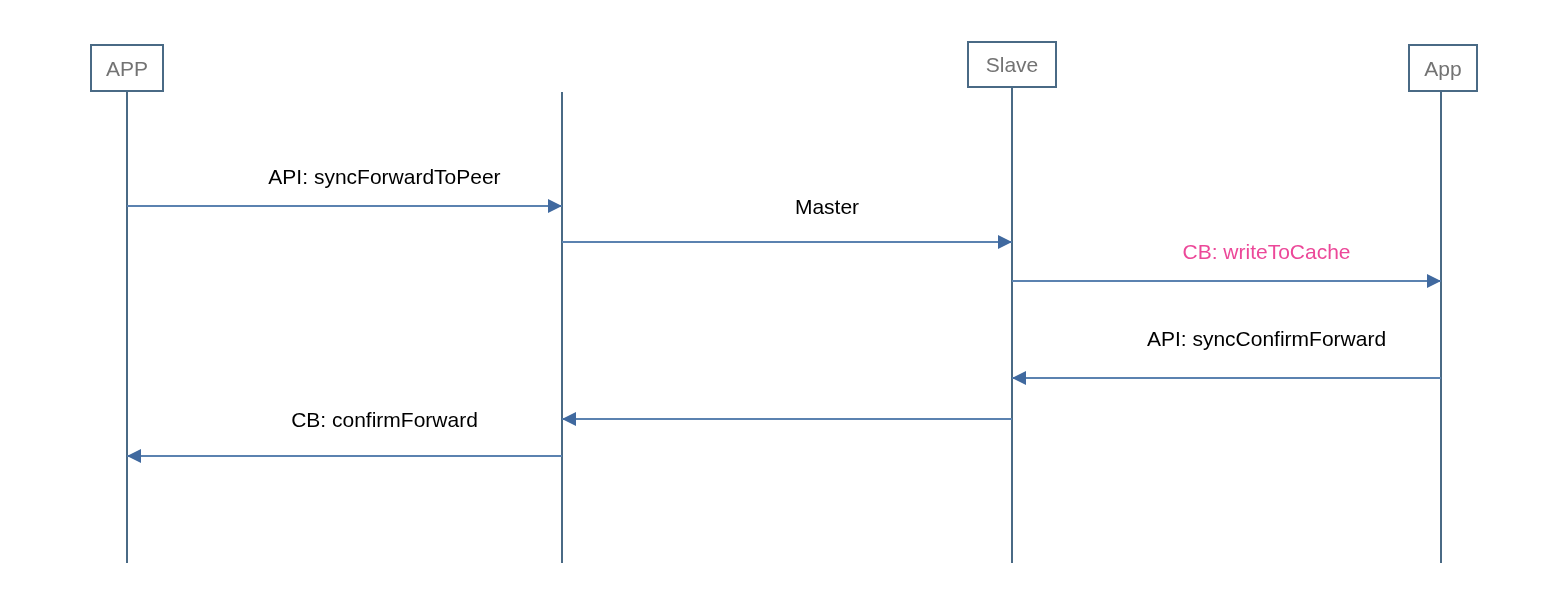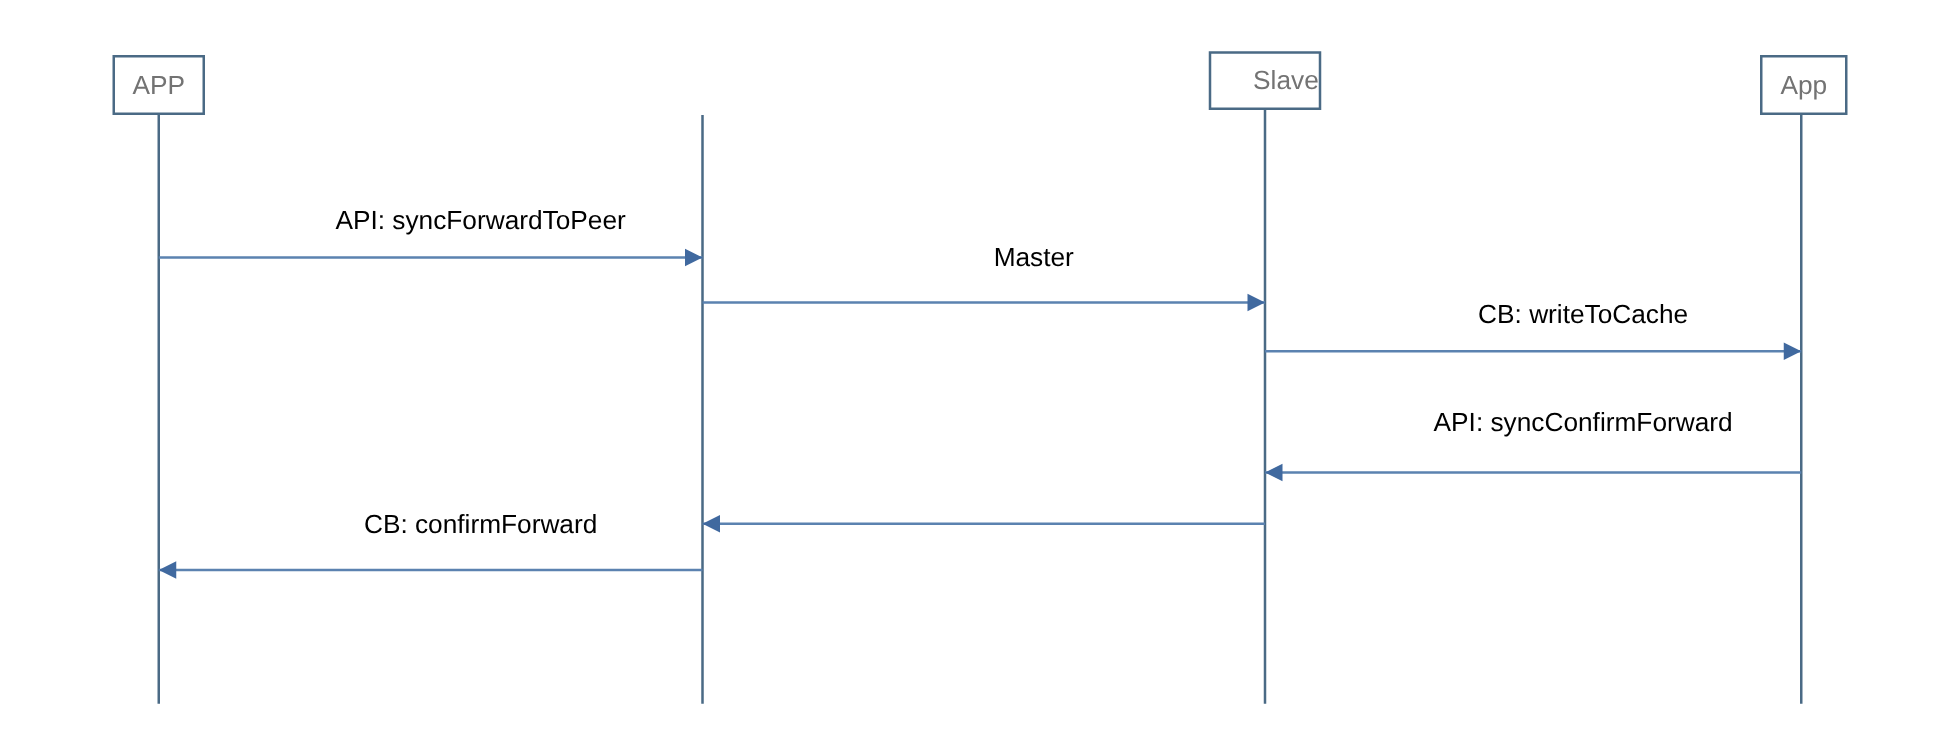--- a/index.html
+++ b/index.html
@@ -79,21 +79,21 @@
 <div id="diagram-canvas">
 
   <div class="lifeline-stem" id="stem-0" style="left: 126px; top: 92px; height: 471px; background: rgb(74, 106, 133);"></div>
   <div class="lifeline-stem" id="stem-1" style="left: 561px; top: 92px; height: 471px; background: rgb(74, 106, 133);"></div>
   <div class="lifeline-stem" id="stem-2" style="left: 1011px; top: 88px; height: 475px; background: rgb(74, 106, 133);"></div>
   <div class="lifeline-stem" id="stem-3" style="left: 1440px; top: 92px; height: 471px; background: rgb(74, 106, 133);"></div>
 
   <div class="lifeline-box" id="box-0" style="left: 90px; top: 44px; width: 74px; height: 48px; border-color: rgb(74, 106, 133);">
     <span class="lifeline-label">APP</span>
   </div>
-  <div class="lifeline-box" id="box-2" style="left: 967px; top: 41px; width: 90px; height: 47px; border-color: rgb(74, 106, 133); justify-content: flex-end;">
+  <div class="lifeline-box" id="box-2" style="left: 967px; top: 41px; width: 90px; height: 47px; border-color: rgb(74, 106, 133);">
     <span class="lifeline-label">Slave</span>
   </div>
   <div class="lifeline-box" id="box-3" style="left: 1408px; top: 44px; width: 70px; height: 48px; border-color: rgb(74, 106, 133);">
     <span class="lifeline-label">App</span>
   </div>
 
   <div class="message" id="msg-0" style="left: 127px; top: 205px; width: 435px;">
     <div class="message-line" style="left: 0px; width: 435px; background: rgb(91, 130, 176);"></div>
     <div class="arrowhead right" style="left: 421px; border-left-color: rgb(64, 105, 159);"></div>
   </div>
@@ -102,21 +102,21 @@
   <div class="message" id="msg-1" style="left: 562px; top: 241px; width: 450px;">
     <div class="message-line" style="left: 0px; width: 450px; background: rgb(91, 130, 176);"></div>
     <div class="arrowhead right" style="left: 436px; border-left-color: rgb(64, 105, 159);"></div>
   </div>
   <div class="message-label" id="lbl-1" style="left: 562px; width: 450px; top: 196px; color: rgb(0, 0, 0);">Master</div>
 
   <div class="message" id="msg-2" style="left: 1012px; top: 280px; width: 429px;">
     <div class="message-line" style="left: 0px; width: 429px; background: rgb(91, 130, 176);"></div>
     <div class="arrowhead right" style="left: 415px; border-left-color: rgb(64, 105, 159);"></div>
   </div>
-  <div class="message-label" id="lbl-2" style="left: 1012px; width: 429px; top: 241px; color: #000000;">CB: writeToCache</div>
+  <div class="message-label" id="lbl-2" style="left: 1012px; width: 429px; top: 241px; color: #ec4899;">CB: writeToCache</div>
 
   <div class="message" id="msg-3" style="left: 1012px; top: 377px; width: 429px;">
     <div class="message-line" style="left: 0px; width: 429px; background: rgb(91, 130, 176);"></div>
     <div class="arrowhead left" style="left: 0px; border-right-color: rgb(64, 105, 159);"></div>
   </div>
   <div class="message-label" id="lbl-3" style="left: 1012px; width: 429px; top: 328px; color: rgb(0, 0, 0);">API: syncConfirmForward</div>
 
   <div class="message" id="msg-4" style="left: 562px; top: 418px; width: 450px;">
     <div class="message-line" style="left: 0px; width: 450px; background: rgb(91, 130, 176);"></div>
     <div class="arrowhead left" style="left: 0px; border-right-color: rgb(64, 105, 159);"></div>

